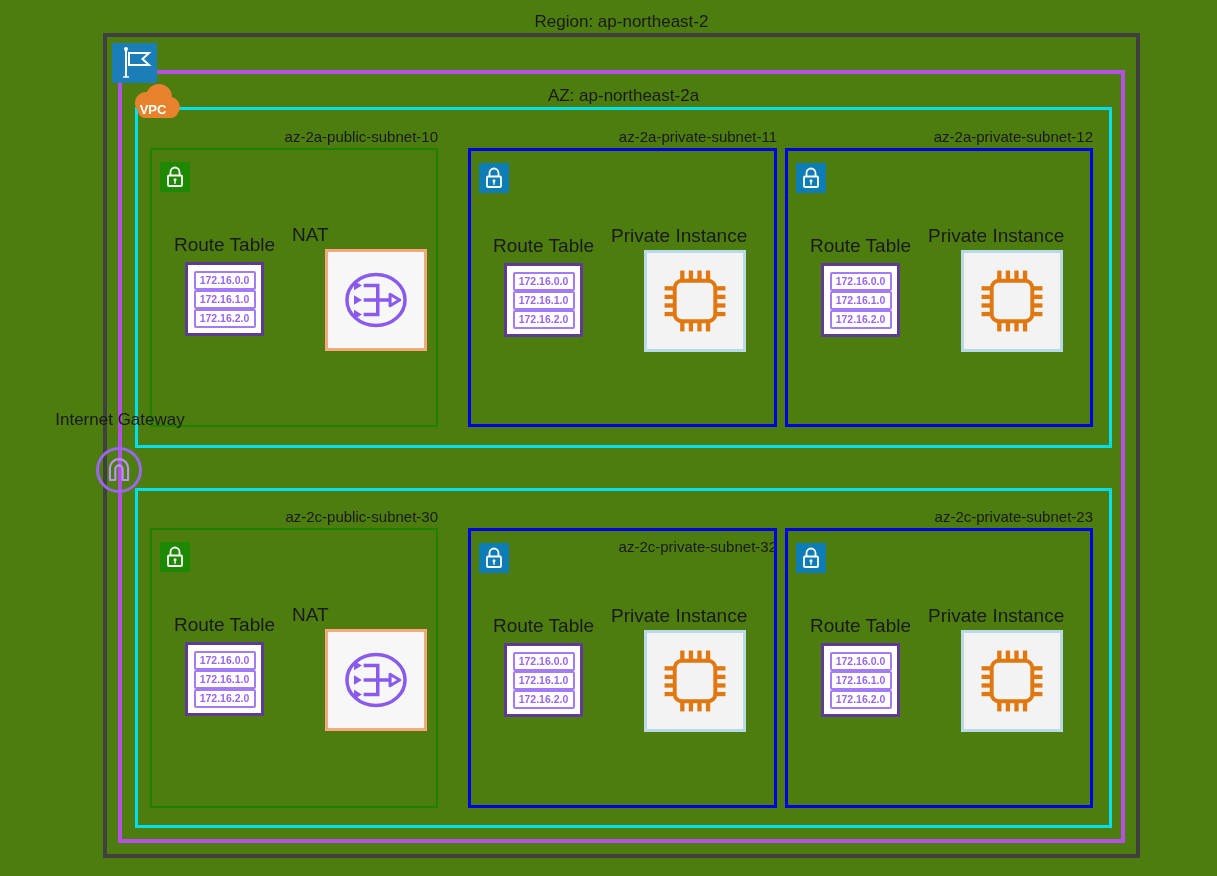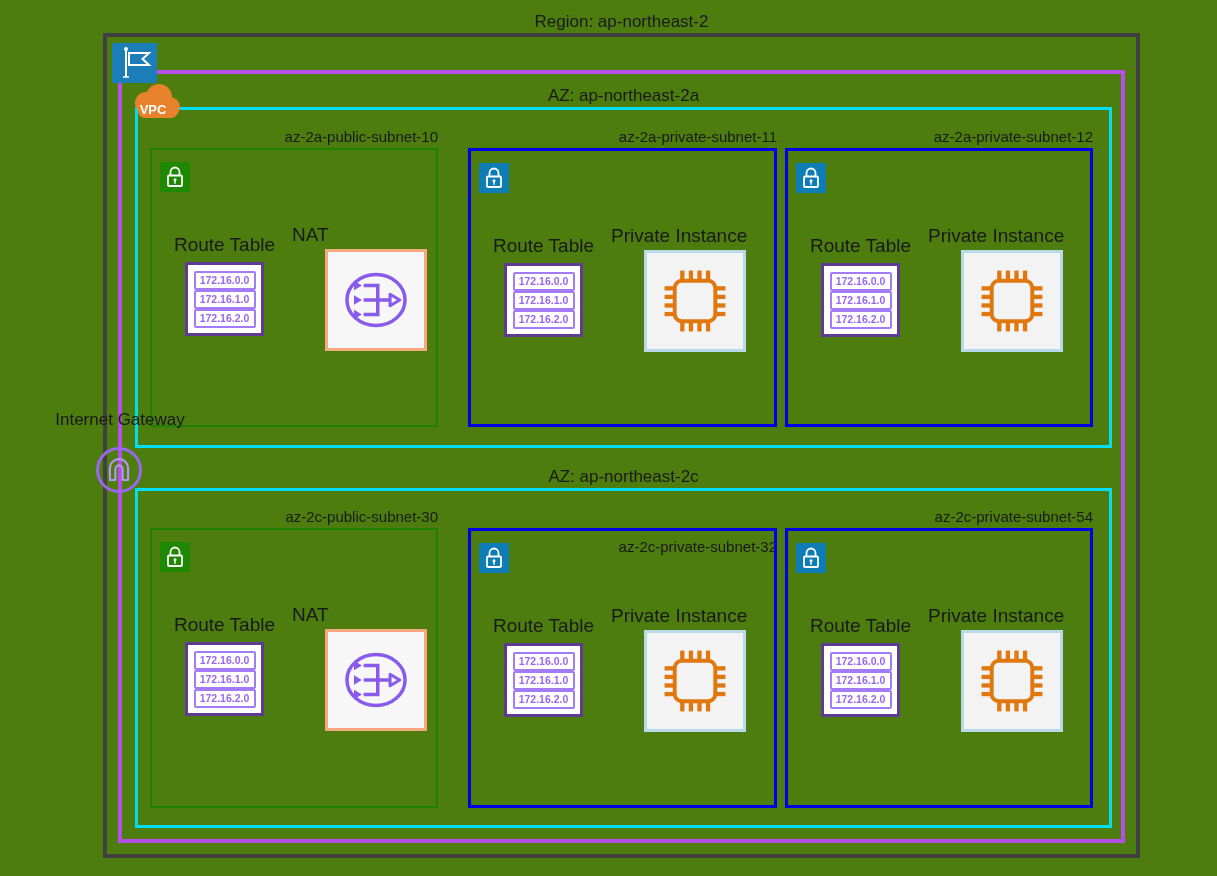--- a/index.html
+++ b/index.html
@@ -69,21 +69,20 @@
         <circle cx="44" cy="26" r="10"></circle>
         <rect x="12" y="22" width="40" height="15" rx="7"></rect>
       </g>
       <text x="27" y="33" text-anchor="middle" font-size="13" font-weight="bold" fill="#ffffff" font-family="Liberation Sans, sans-serif">VPC</text>
     </svg>
   </div>
 
   <div class="lbl" style="left:135px;top:86px;width:977px;">AZ: ap-northeast-2a</div>
   <div class="abs az-box" style="top:107px;height:341px;"></div>
 
-  <div class="lbl" style="left:135px;top:467px;width:977px;">AZ: ap-northeast-2c</div>
   <div class="abs az-box" style="top:488px;height:340px;"></div>
 
   <div class="lbl igw-label">Internet Gateway</div>
   <div class="abs igw-circle">
     <svg width="40" height="40" viewBox="0 0 44 44">
       <path d="M12 33 V20 a10 10 0 0 1 20 0 V33 H26 V21 a4 4 0 0 0 -8 0 V33 Z" fill="none" stroke="#b795f7" stroke-width="2.4" stroke-linejoin="round"></path>
     </svg>
   </div>
 
   <div class="subnet-title" style="left:150px;top:127px;width:288px;">az-2a-public-subnet-10</div>
@@ -201,21 +200,21 @@
             <rect x="76" y="42" width="13" height="5.5"></rect>
             <rect x="76" y="53" width="13" height="5.5"></rect>
             <rect x="76" y="64" width="13" height="5.5"></rect>
         </g>
       </svg>
     </div>
   </div>
 
   <div class="subnet-title" style="left:150px;top:507px;width:288px;">az-2c-public-subnet-30</div>
   <div class="subnet-title" style="left:468px;top:507px;width:309px;margin-top:30px;">az-2c-private-subnet-32</div>
-  <div class="subnet-title" style="left:785px;top:507px;width:308px;">az-2c-private-subnet-54</div>
+  <div class="subnet-title" style="left:785px;top:507px;width:308px;">az-2c-private-subnet-23</div>
 
   <div class="subnet public" style="left:150px;top:528px;width:288px;height:280px;">
     <div class="lock public">
       <svg width="30" height="30" viewBox="0 0 30 30">
         <rect class="bg" width="30" height="30"></rect>
         <path d="M10.5 13.5 V10 a4.5 4.5 0 0 1 9 0 v3.5" stroke="#fff" stroke-width="1.8" fill="none"></path>
         <rect x="8" y="13.5" width="14" height="10.5" rx="1" stroke="#fff" stroke-width="1.8" fill="none"></rect>
         <circle cx="15" cy="17.8" r="1.5" fill="#fff"></circle>
           <rect x="14.3" y="18.8" width="1.4" height="3" fill="#fff"></rect>
       </svg>

